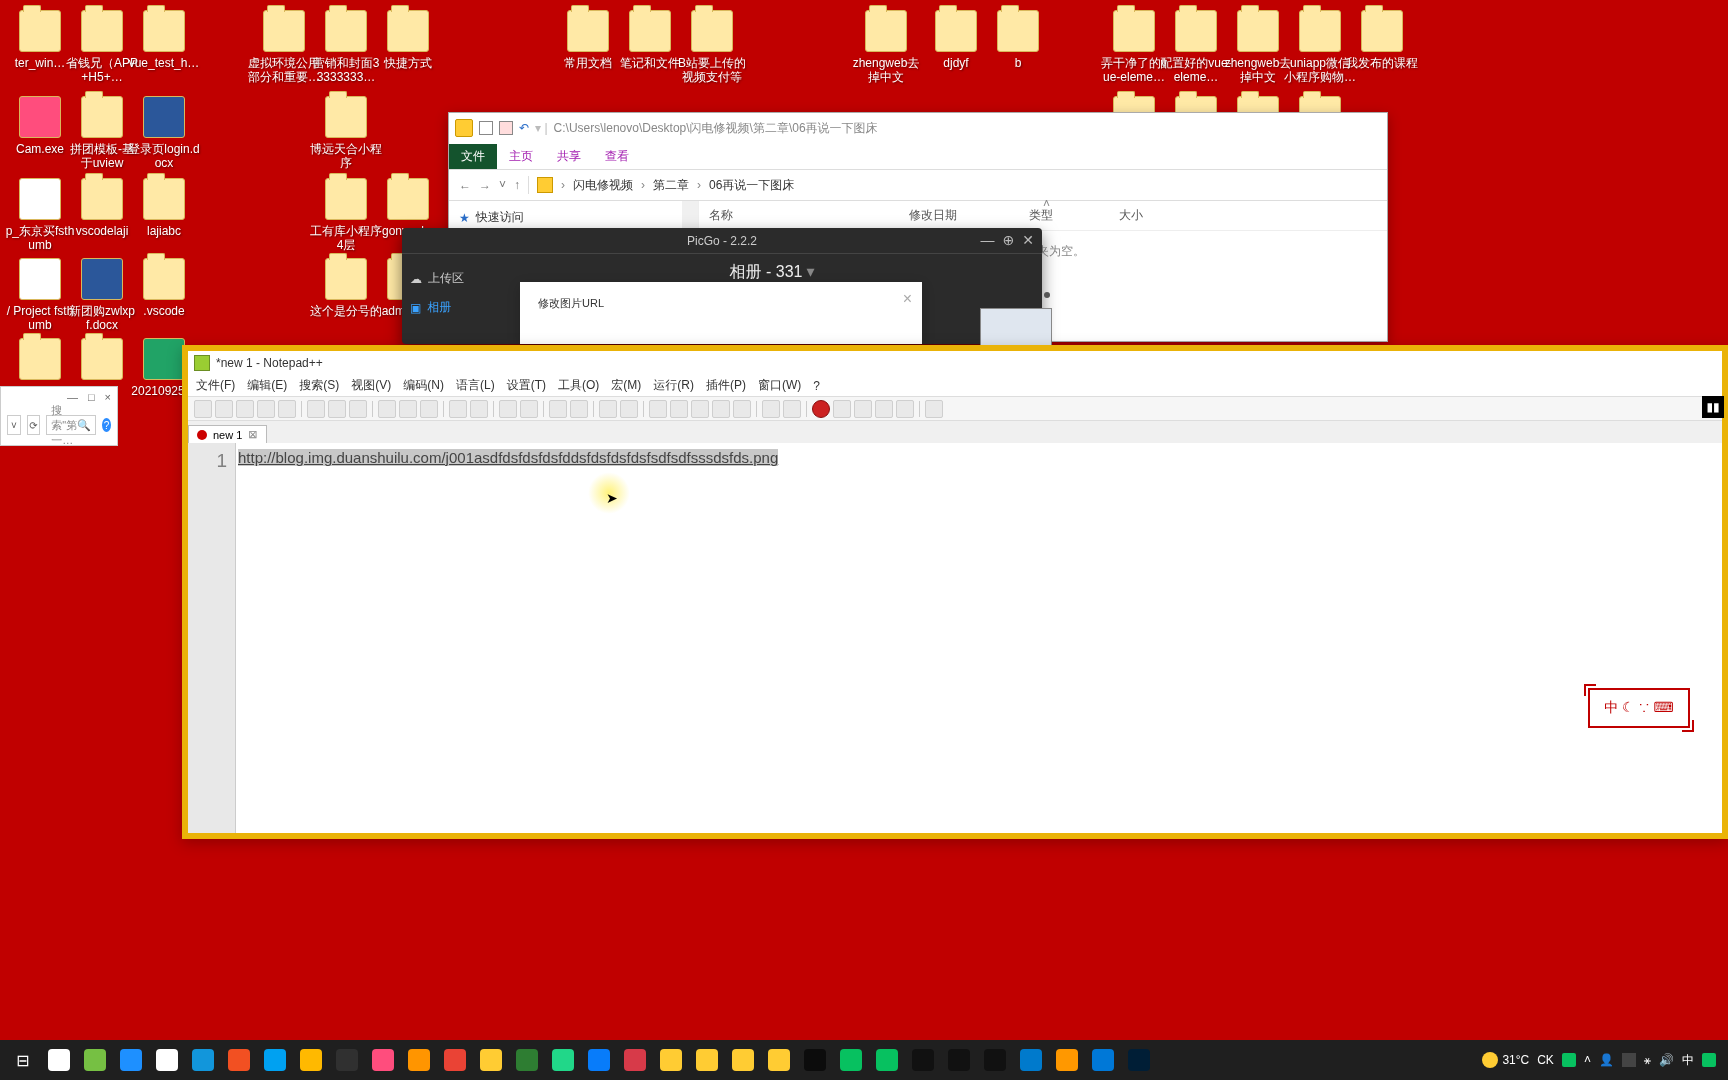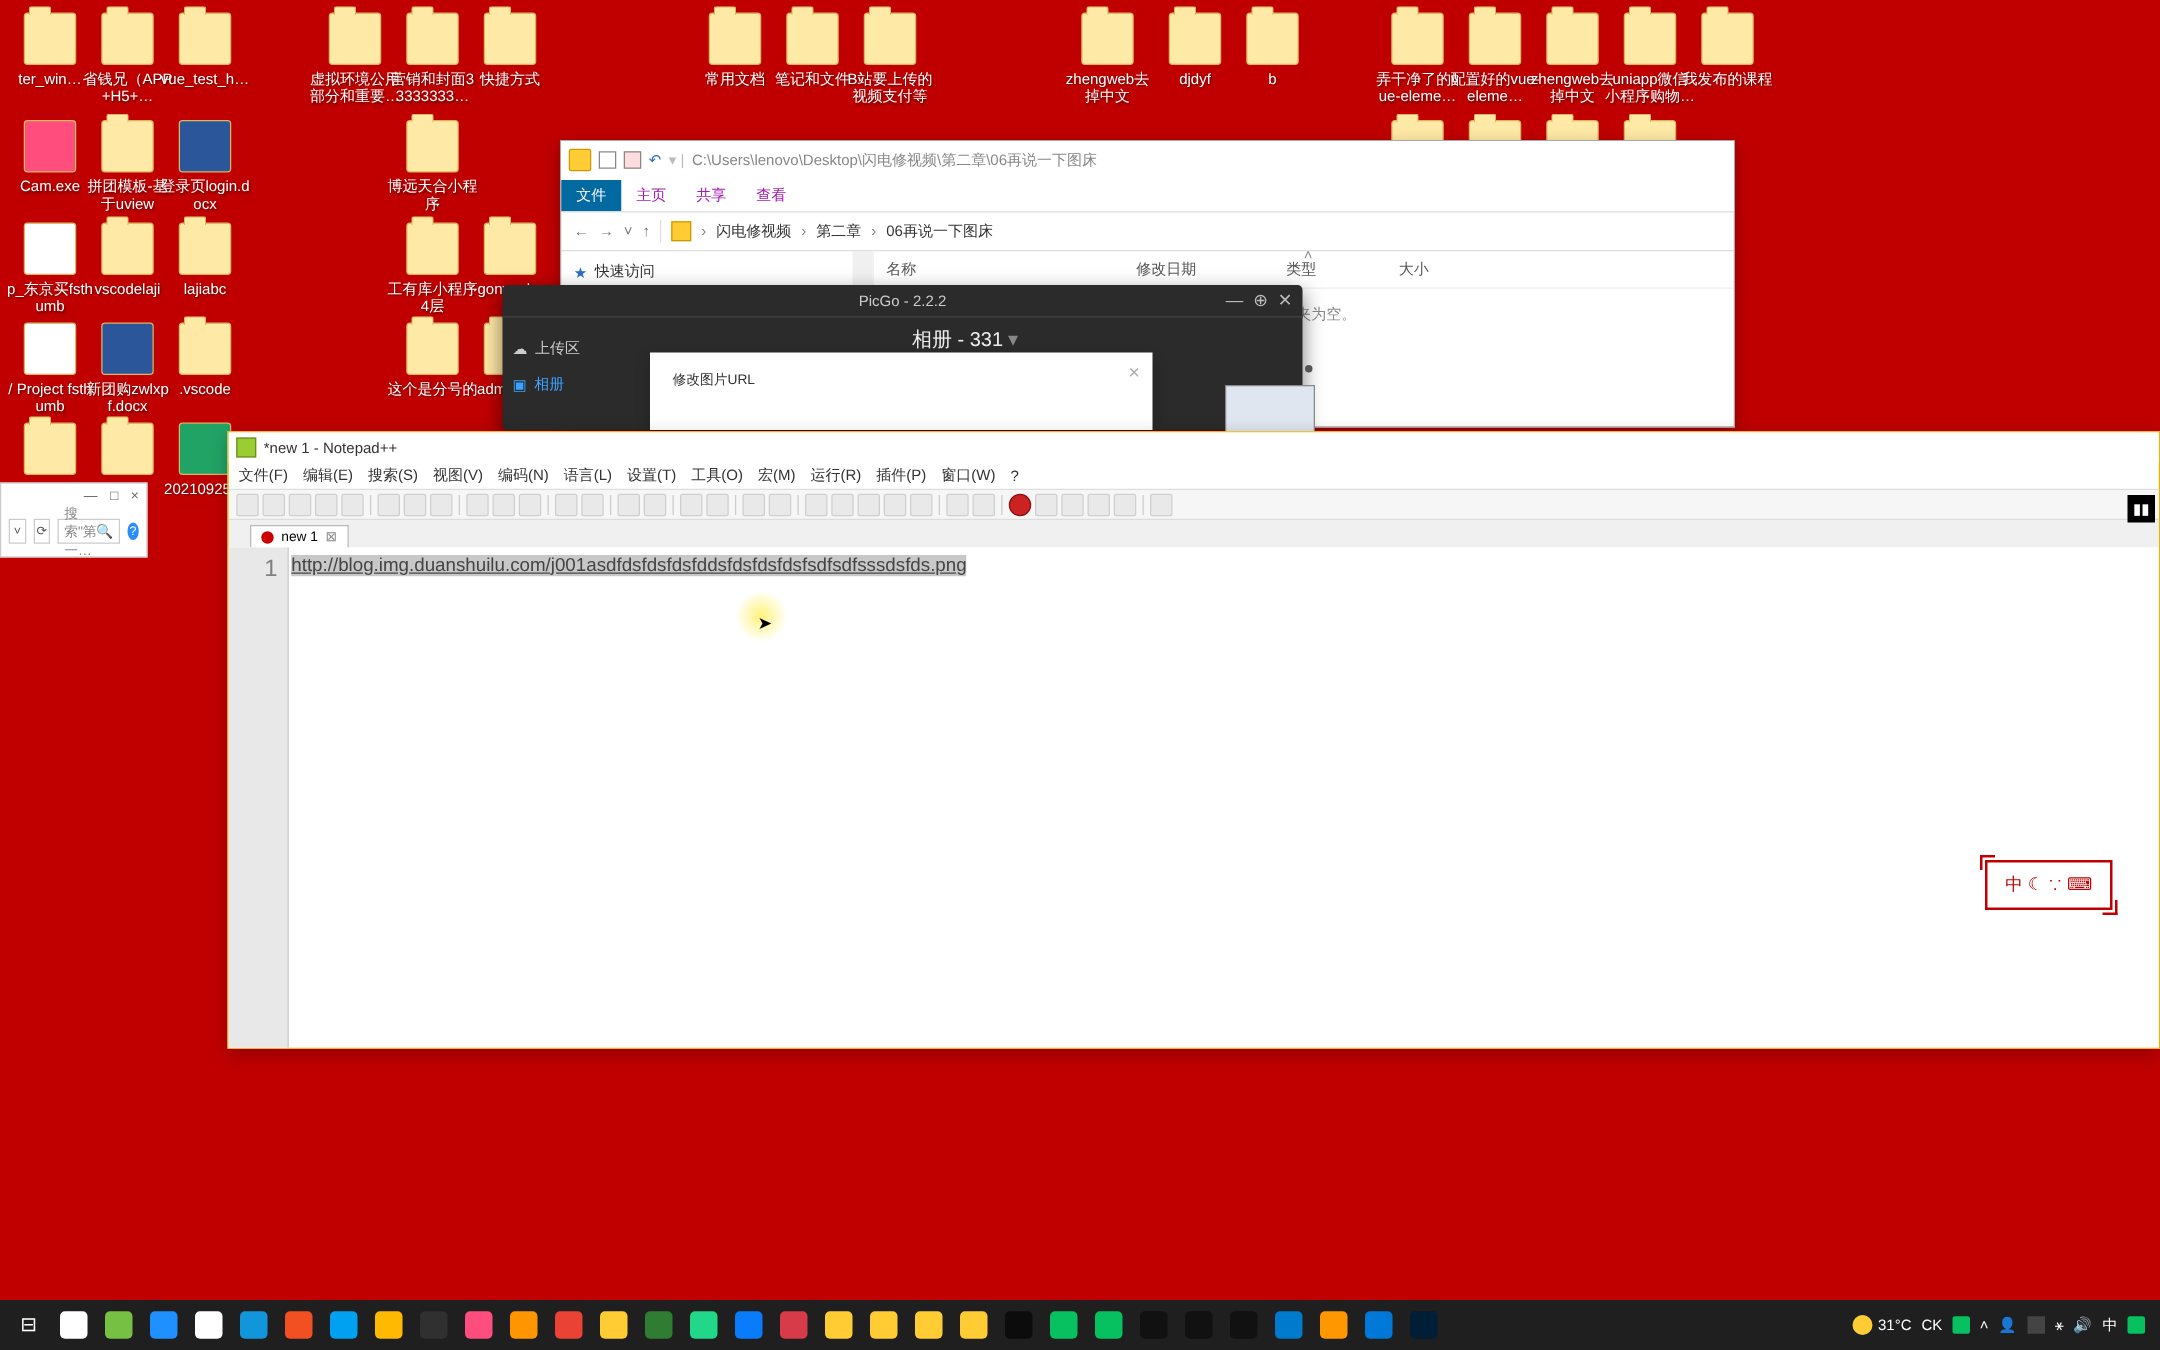--- a/index.html
+++ b/index.html
@@ -15,21 +15,21 @@
   .dicon .glyph.pink { background:#ff4d7d; }
   .dicon .glyph.green{ background:#21a366; }
   .dicon .label { text-shadow: 1px 1px 2px rgba(0,0,0,.5); word-break: break-all; }
 
   
   .explorer { position:absolute; left:448px; top:112px; width:940px; height:230px; background:#fff; border:1px solid #aaa; box-shadow:0 4px 12px rgba(0,0,0,.3); display:flex; flex-direction:column; }
   .ex-title { height:30px; display:flex; align-items:center; gap:6px; padding:0 6px; background:#fff; color:#888; font-size:12px; }
   .ex-title .ico { width:18px; height:18px; background:#ffcc33; border:1px solid #cc9900; border-radius:2px; }
   .ex-tabs { height:26px; display:flex; align-items:flex-end; background:#fff; font-size:12px; }
   .ex-tab { padding:4px 12px; color:#a21caf; }
-  .ex-tab.active { background:#0369a1; color:#fff; }
+  .ex-tab.active { background:#14532d; color:#fff; }
   .ex-nav { height:32px; display:flex; align-items:center; gap:8px; padding:0 10px; border-top:1px solid #ddd; border-bottom:1px solid #ddd; font-size:12px; color:#444;}
   .ex-nav .arrow { color:#777; cursor:pointer; }
   .ex-nav .crumb { color:#333; }
   .ex-nav .sep { color:#888; }
   .ex-body { display:flex; flex:1; }
   .ex-side { width:250px; border-right:1px solid #eee; padding:6px 10px; font-size:12px; position:relative;}
   .ex-side .item { display:flex; align-items:center; gap:6px; padding:2px 0; color:#333;}
   .ex-side .star { color:#2a6dc8; }
   .ex-side .vscroll { position:absolute; right:0; top:0; bottom:0; width:16px; background:#f0f0f0;}
   .ex-list { flex:1; font-size:12px; position:relative; }
@@ -58,30 +58,30 @@
 
   
   .frag { position:absolute; left:0; top:386px; width:118px; height:60px; background:#fff; border:1px solid #ccc; }
   .frag .top { height:20px; display:flex; justify-content:flex-end; gap:10px; padding:0 6px; align-items:center; color:#666; font-size:11px;}
   .frag .row { display:flex; gap:6px; padding:8px 6px; align-items:center;}
   .frag .sel { border:1px solid #ccc; height:20px; width:20px; display:flex; align-items:center; justify-content:center; font-size:10px; color:#555;}
   .frag .inp { border:1px solid #ccc; height:20px; flex:1; font-size:11px; padding:0 4px; color:#888; display:flex; align-items:center;}
   .frag .help { width:14px; height:14px; border-radius:50%; background:#2a8cff; color:#fff; font-size:10px; display:flex; align-items:center; justify-content:center;}
 
   
-  .npp { position:absolute; left:182px; top:345px; right:0; height:494px; background:#fff; border:1px solid #eab308; box-shadow:0 4px 14px rgba(0,0,0,.25); display:flex; flex-direction:column;}
+  .npp { position:absolute; left:182px; top:345px; right:0; height:494px; background:#fff; border:6px solid #eab308; box-shadow:0 4px 14px rgba(0,0,0,.25); display:flex; flex-direction:column;}
   .npp-title { height:24px; display:flex; align-items:center; gap:6px; padding:0 6px; background:#fff; font-size:12px; color:#333;}
   .npp-title .ico { width:16px; height:16px; background:#9acd32; border:1px solid #6b8e23; }
   .npp-menu { height:22px; display:flex; gap:12px; padding:0 8px; font-size:12px; color:#333; align-items:center; border-bottom:1px solid #ddd;}
   .npp-menu span { cursor:default; }
   .npp-tb { height:24px; display:flex; gap:3px; padding:2px 6px; align-items:center; background:#f6f6f6; border-bottom:1px solid #ddd;}
   .tbtn { width:18px; height:18px; background:#e9e9e9; border:1px solid #cfcfcf; border-radius:2px; }
   .tsep { width:1px; height:16px; background:#ccc; margin:0 2px;}
   .tbtn.rec { background:#cc2222; border-color:#881111; border-radius:50%; }
-  .npp-tabs { height:22px; display:flex; align-items:flex-end; background:#f0f0f0; padding-left:17px;}
+  .npp-tabs { height:22px; display:flex; align-items:flex-end; background:#f0f0f0; padding-left:0;}
   .npp-tab { background:#fff; border:1px solid #bbb; border-bottom:none; padding:2px 8px; font-size:11px; display:flex; gap:6px; align-items:center;}
   .npp-tab .dot { width:10px; height:10px; background:#c00; border-radius:50%; }
   .npp-tab .x { color:#888; }
   .npp-body { flex:1; display:flex; background:#fff; position:relative;}
   .gutter { width:48px; background:#e8e8e8; border-right:1px solid #ccc; text-align:right; padding:6px 8px; font-family:Consolas,monospace; font-size:19px; color:#808080;}
   .editor { flex:1; padding:6px 0; font-family:Consolas,"Courier New",monospace; font-size:15px; color:#444; }
   .editor .line1 { padding:0 2px; }
   .editor .url { text-decoration:underline; background:#c8c8c8; }
   .npp-overlay-pause { position:absolute; right:4px; top:396px; width:22px; height:22px; background:#000; color:#fff; display:flex; align-items:center; justify-content:center; font-size:12px;}
   .cursor-hl { position:absolute; left:588px; top:472px; width:42px; height:42px; background:radial-gradient(circle,#fff27a 0%,rgba(255,242,122,0) 70%); border-radius:50%;}

